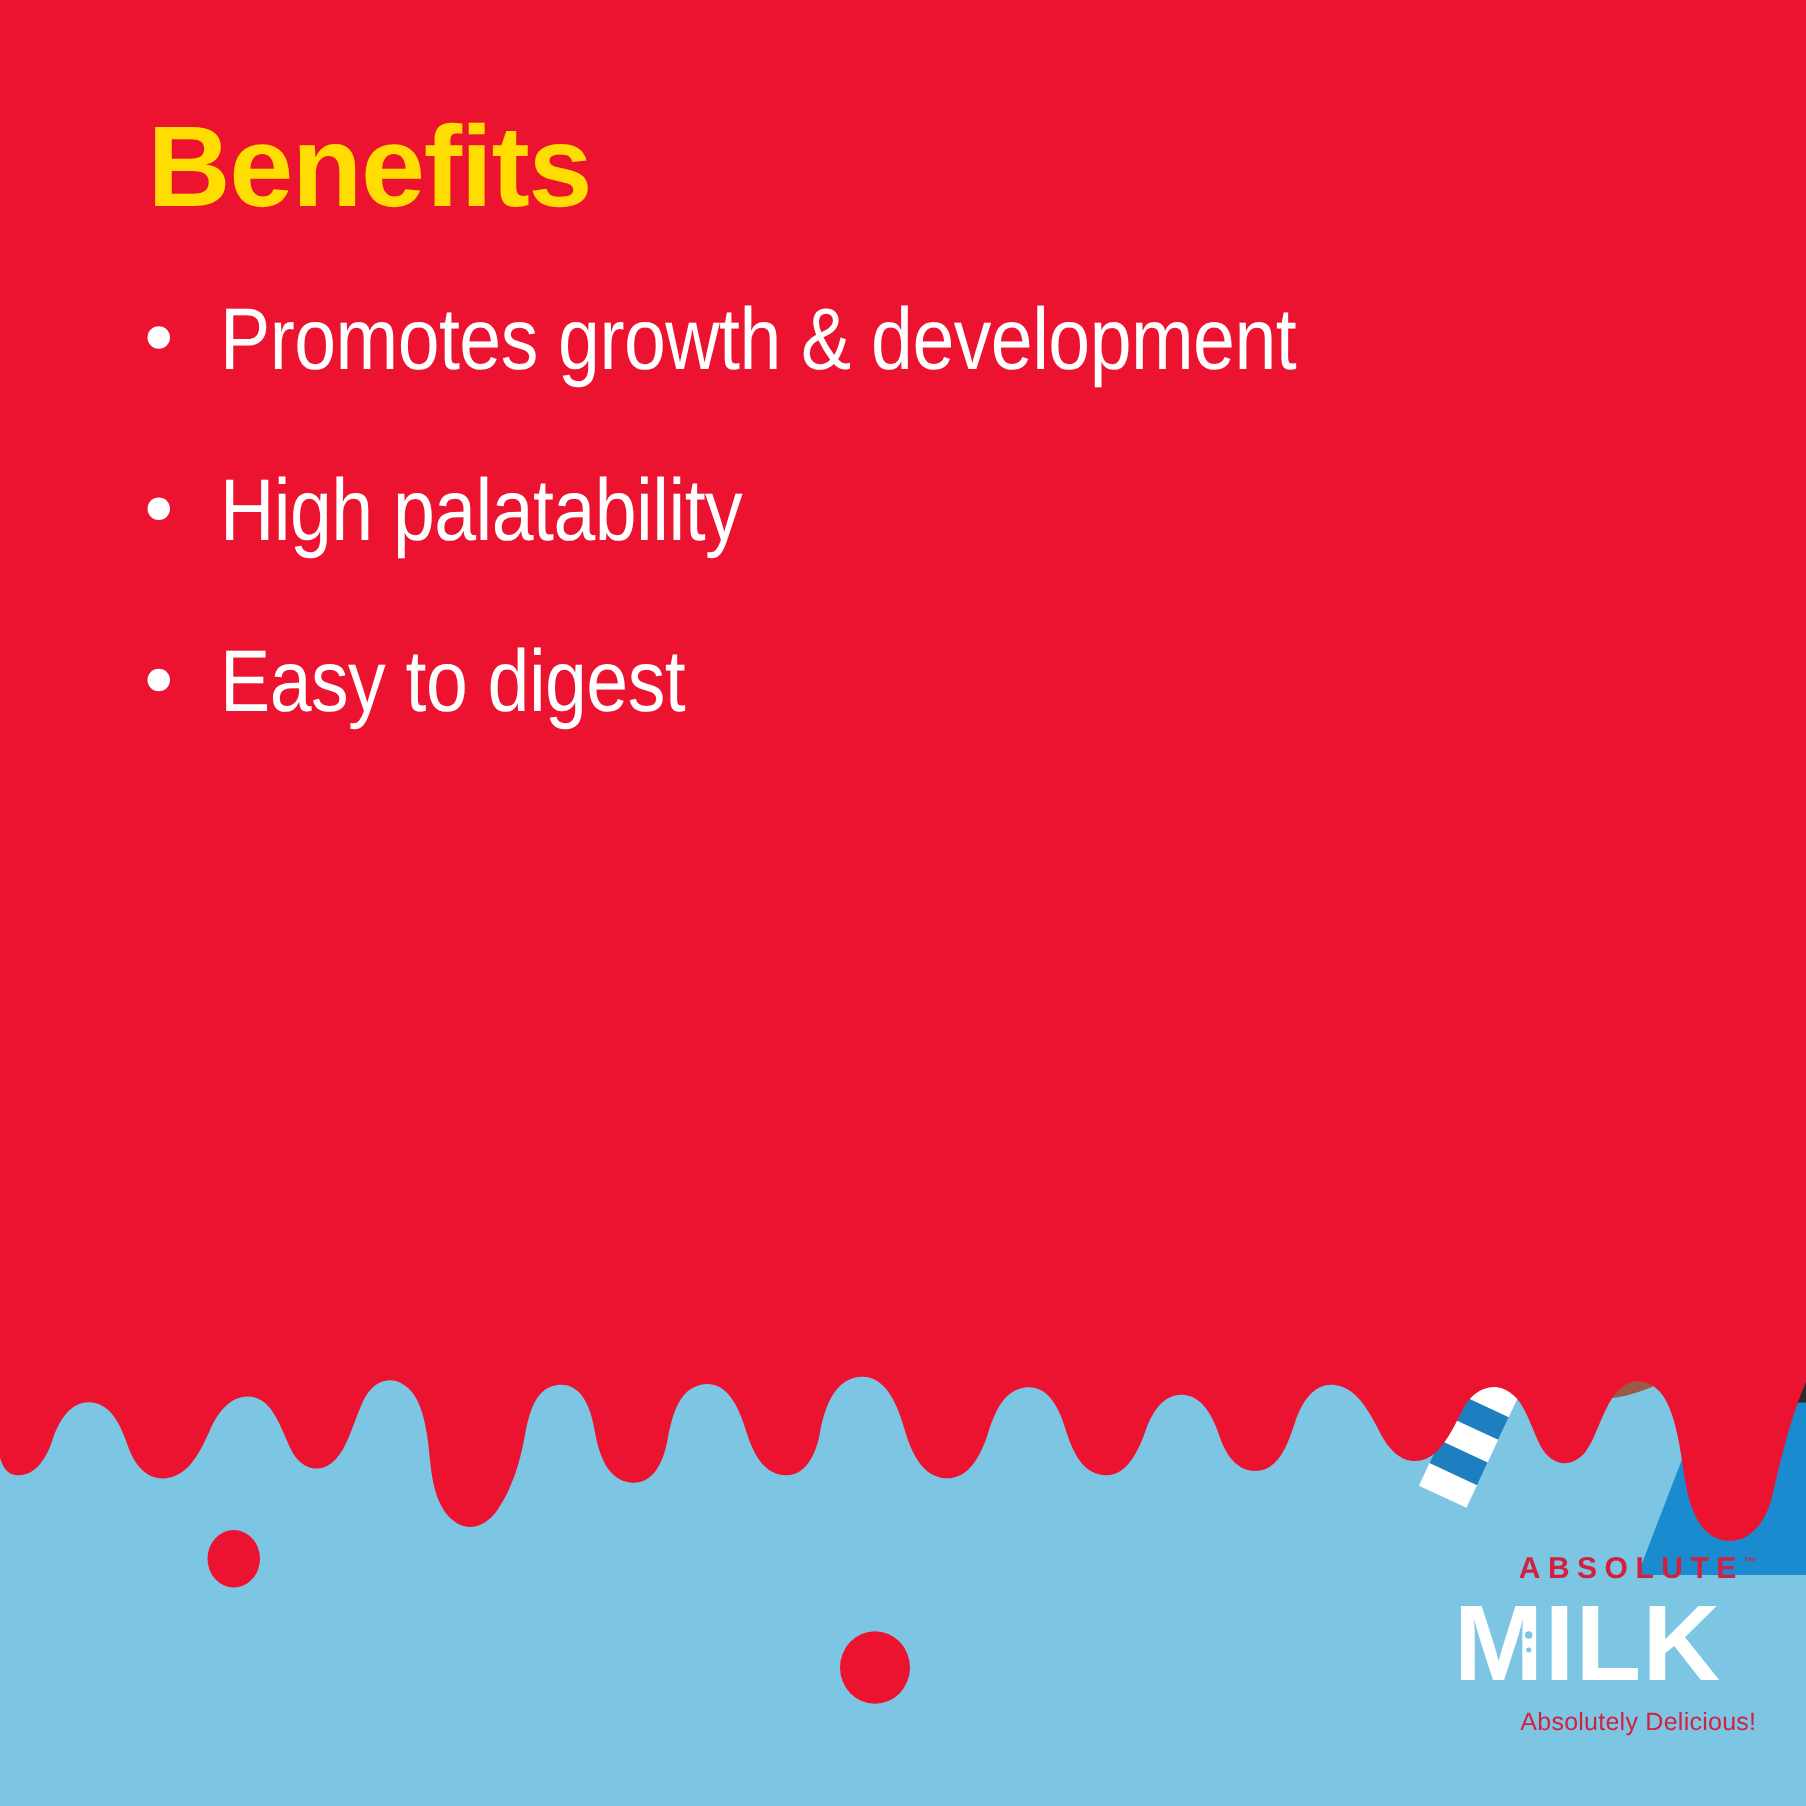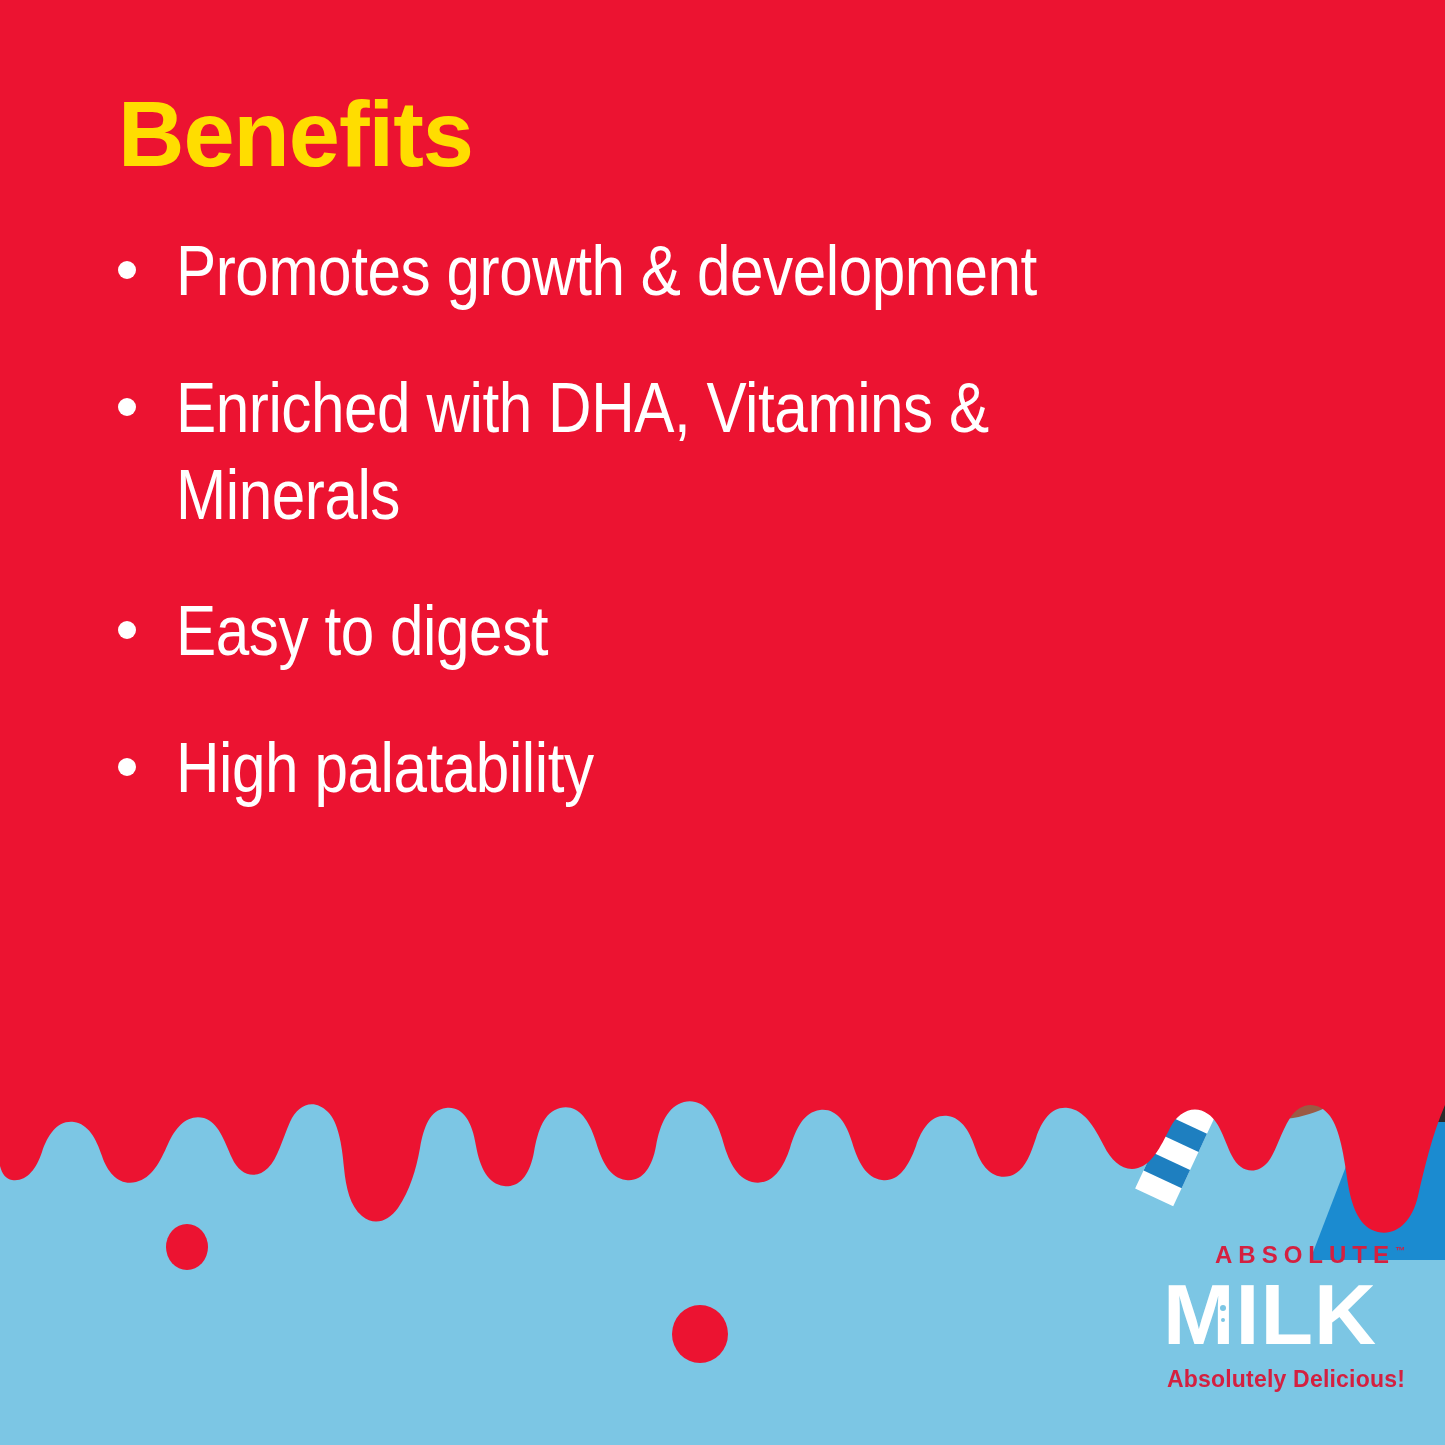--- a/index.html
+++ b/index.html
@@ -118,22 +118,22 @@
   .logo-milk-svg {
     position: absolute;
     left: 0;
     top: 0;
     width: 270px;
     height: 92px;
   }
   .logo-tagline {
     margin-top: 6px;
     color: #D42040;
-    font-size: 23px;
-    font-weight: bold;
+    font-size: 20px;
+    font-weight: normal;
     letter-spacing: 0.2px;
     line-height: 1;
   }
 </style>
 </head>
 <body>
 
 <div class="poster">
 
   <div class="bg-blue"></div>
@@ -235,33 +235,29 @@
   <div class="headline">Benefits</div>
 
   <div class="benefits">
 
     <div class="benefit-row">
       <span class="benefit-bullet"></span>
       <span class="benefit-text">Promotes growth &amp; development</span>
     </div>
 
 
+
     <div class="benefit-row">
       <span class="benefit-bullet"></span>
-      <span class="benefit-text">Enriched with DHA, Vitamins &amp; Minerals</span>
+      <span class="benefit-text">High palatability</span>
     </div>
 
     <div class="benefit-row">
       <span class="benefit-bullet"></span>
       <span class="benefit-text">Easy to digest</span>
-    </div>
-
-    <div class="benefit-row">
-      <span class="benefit-bullet"></span>
-      <span class="benefit-text">High palatability</span>
     </div>
 
 
   </div>
 
   <div class="logo">
     <div class="logo-absolute"><span>ABSOLUTE</span><span class="logo-tm">™</span></div>
 
     <div class="logo-milk-wrap">
       <svg class="logo-milk-svg" viewBox="0 0 270 92">

